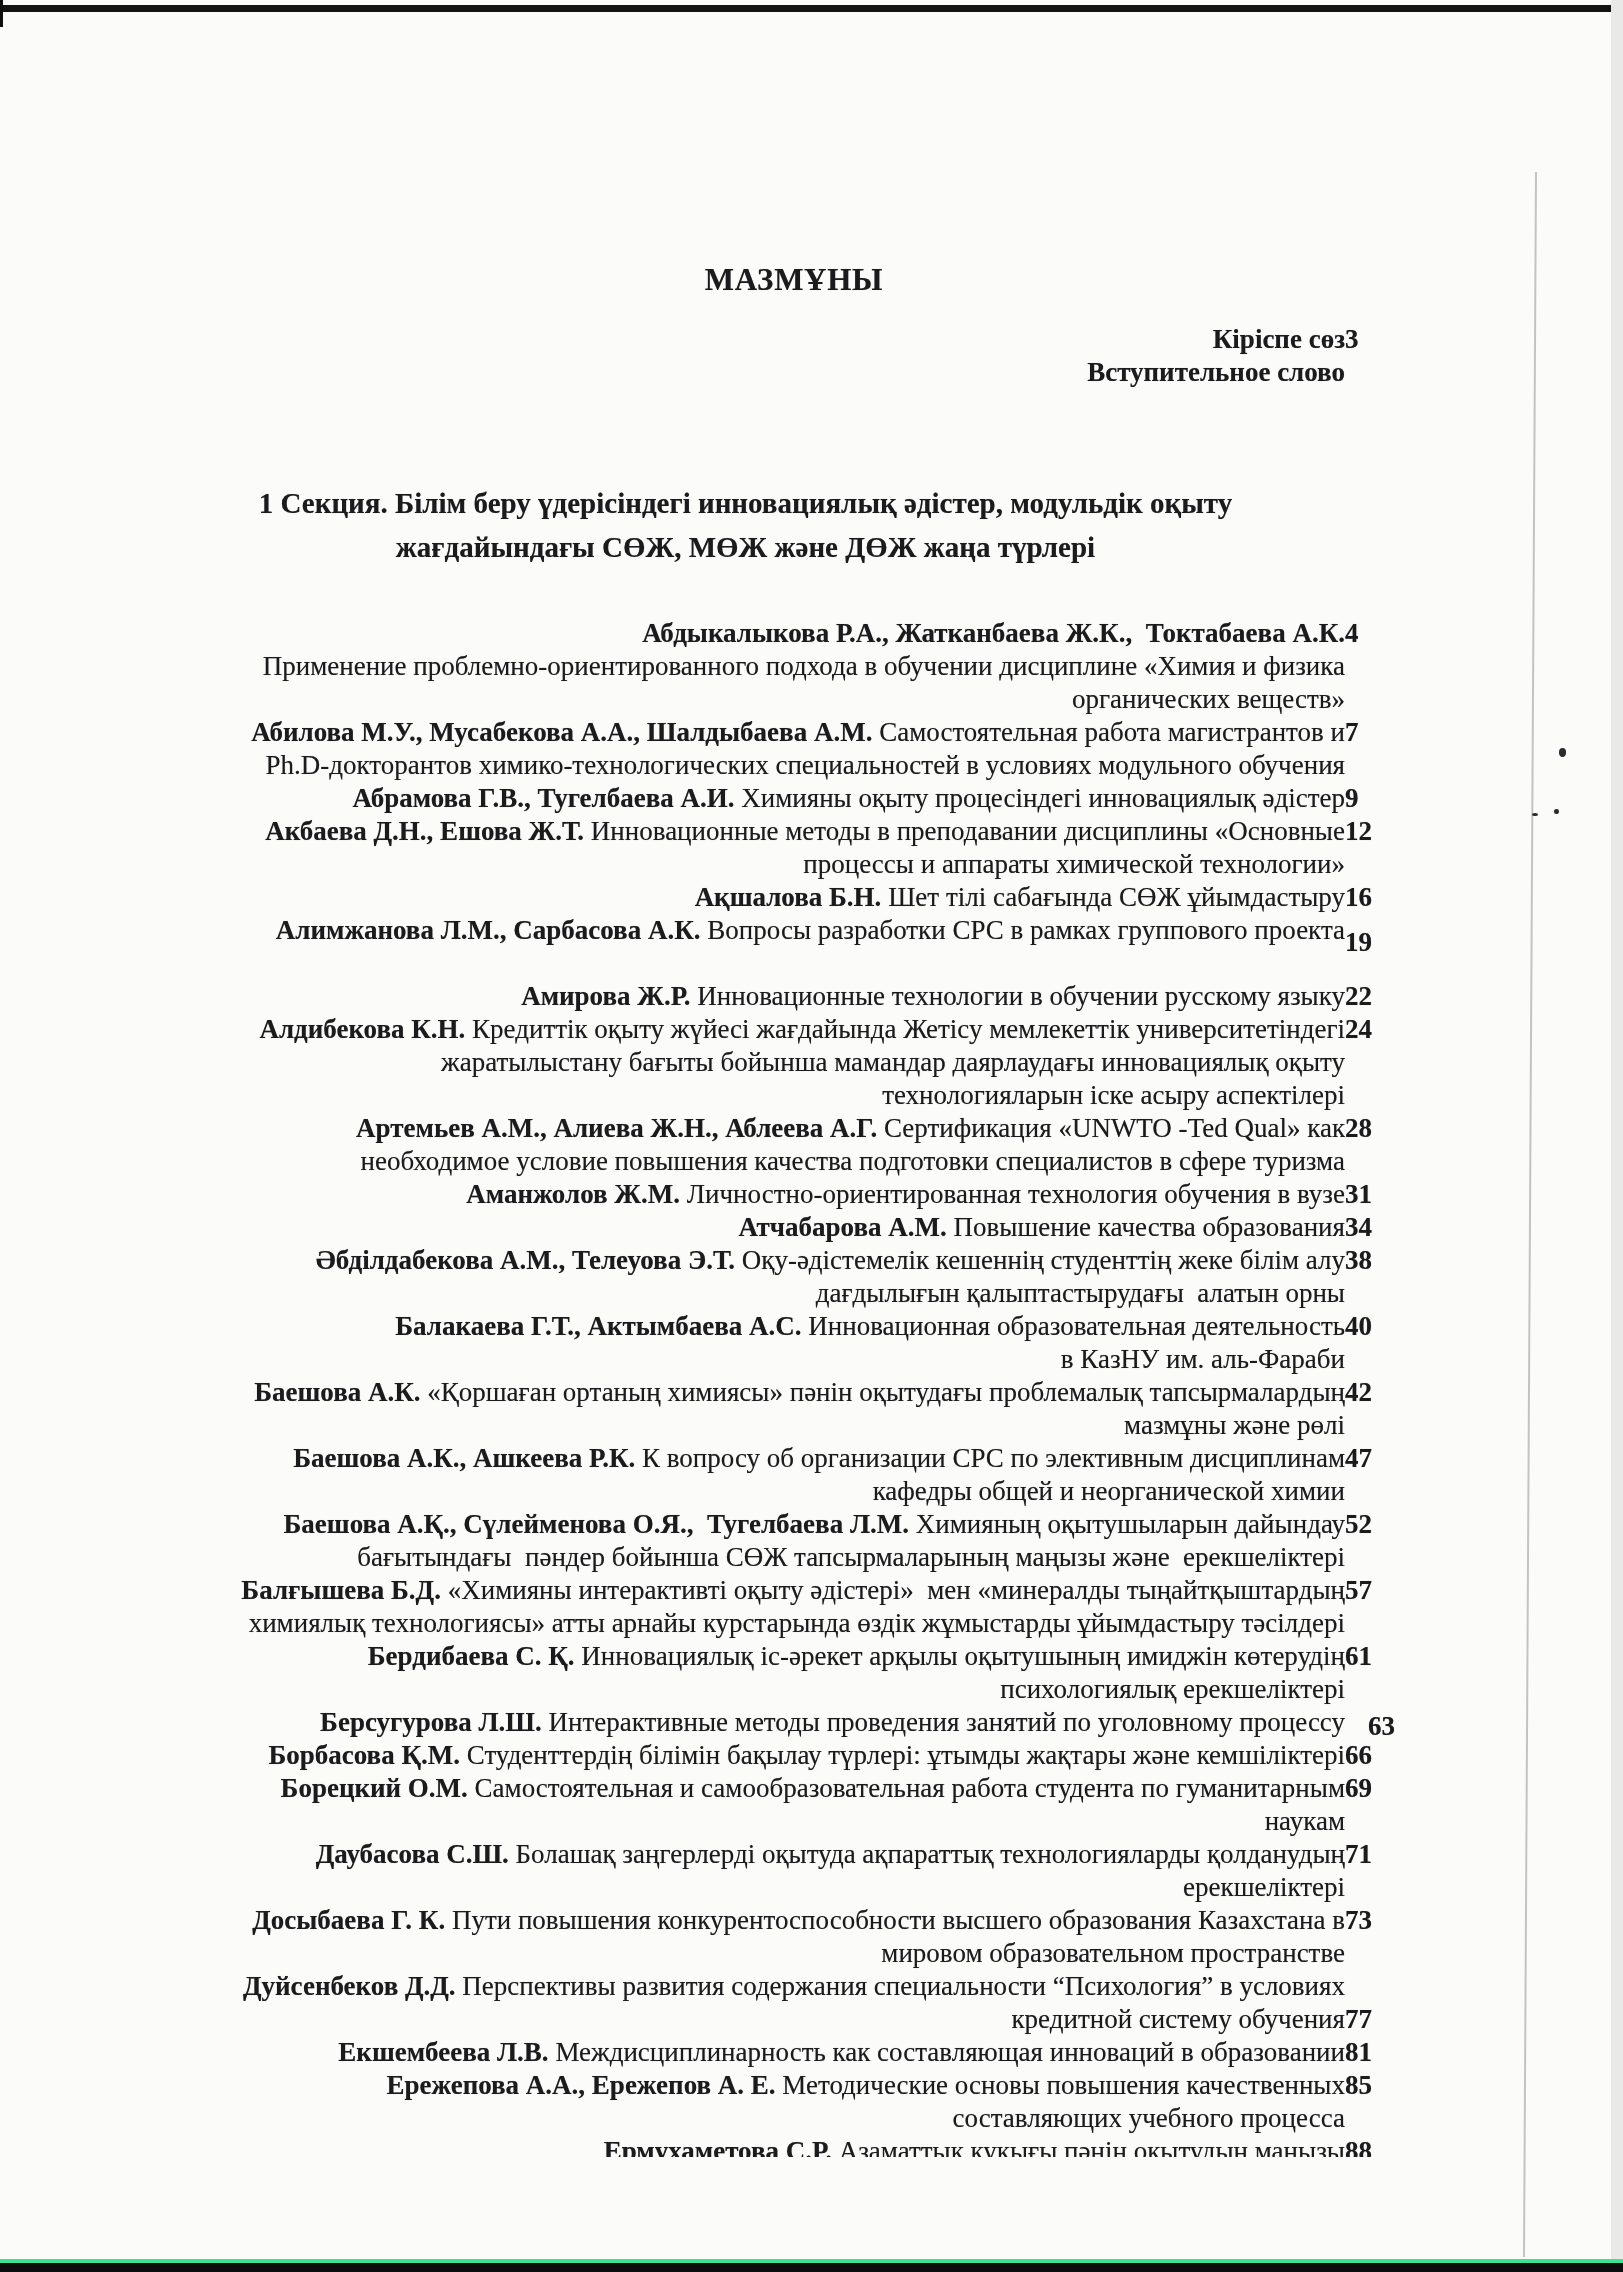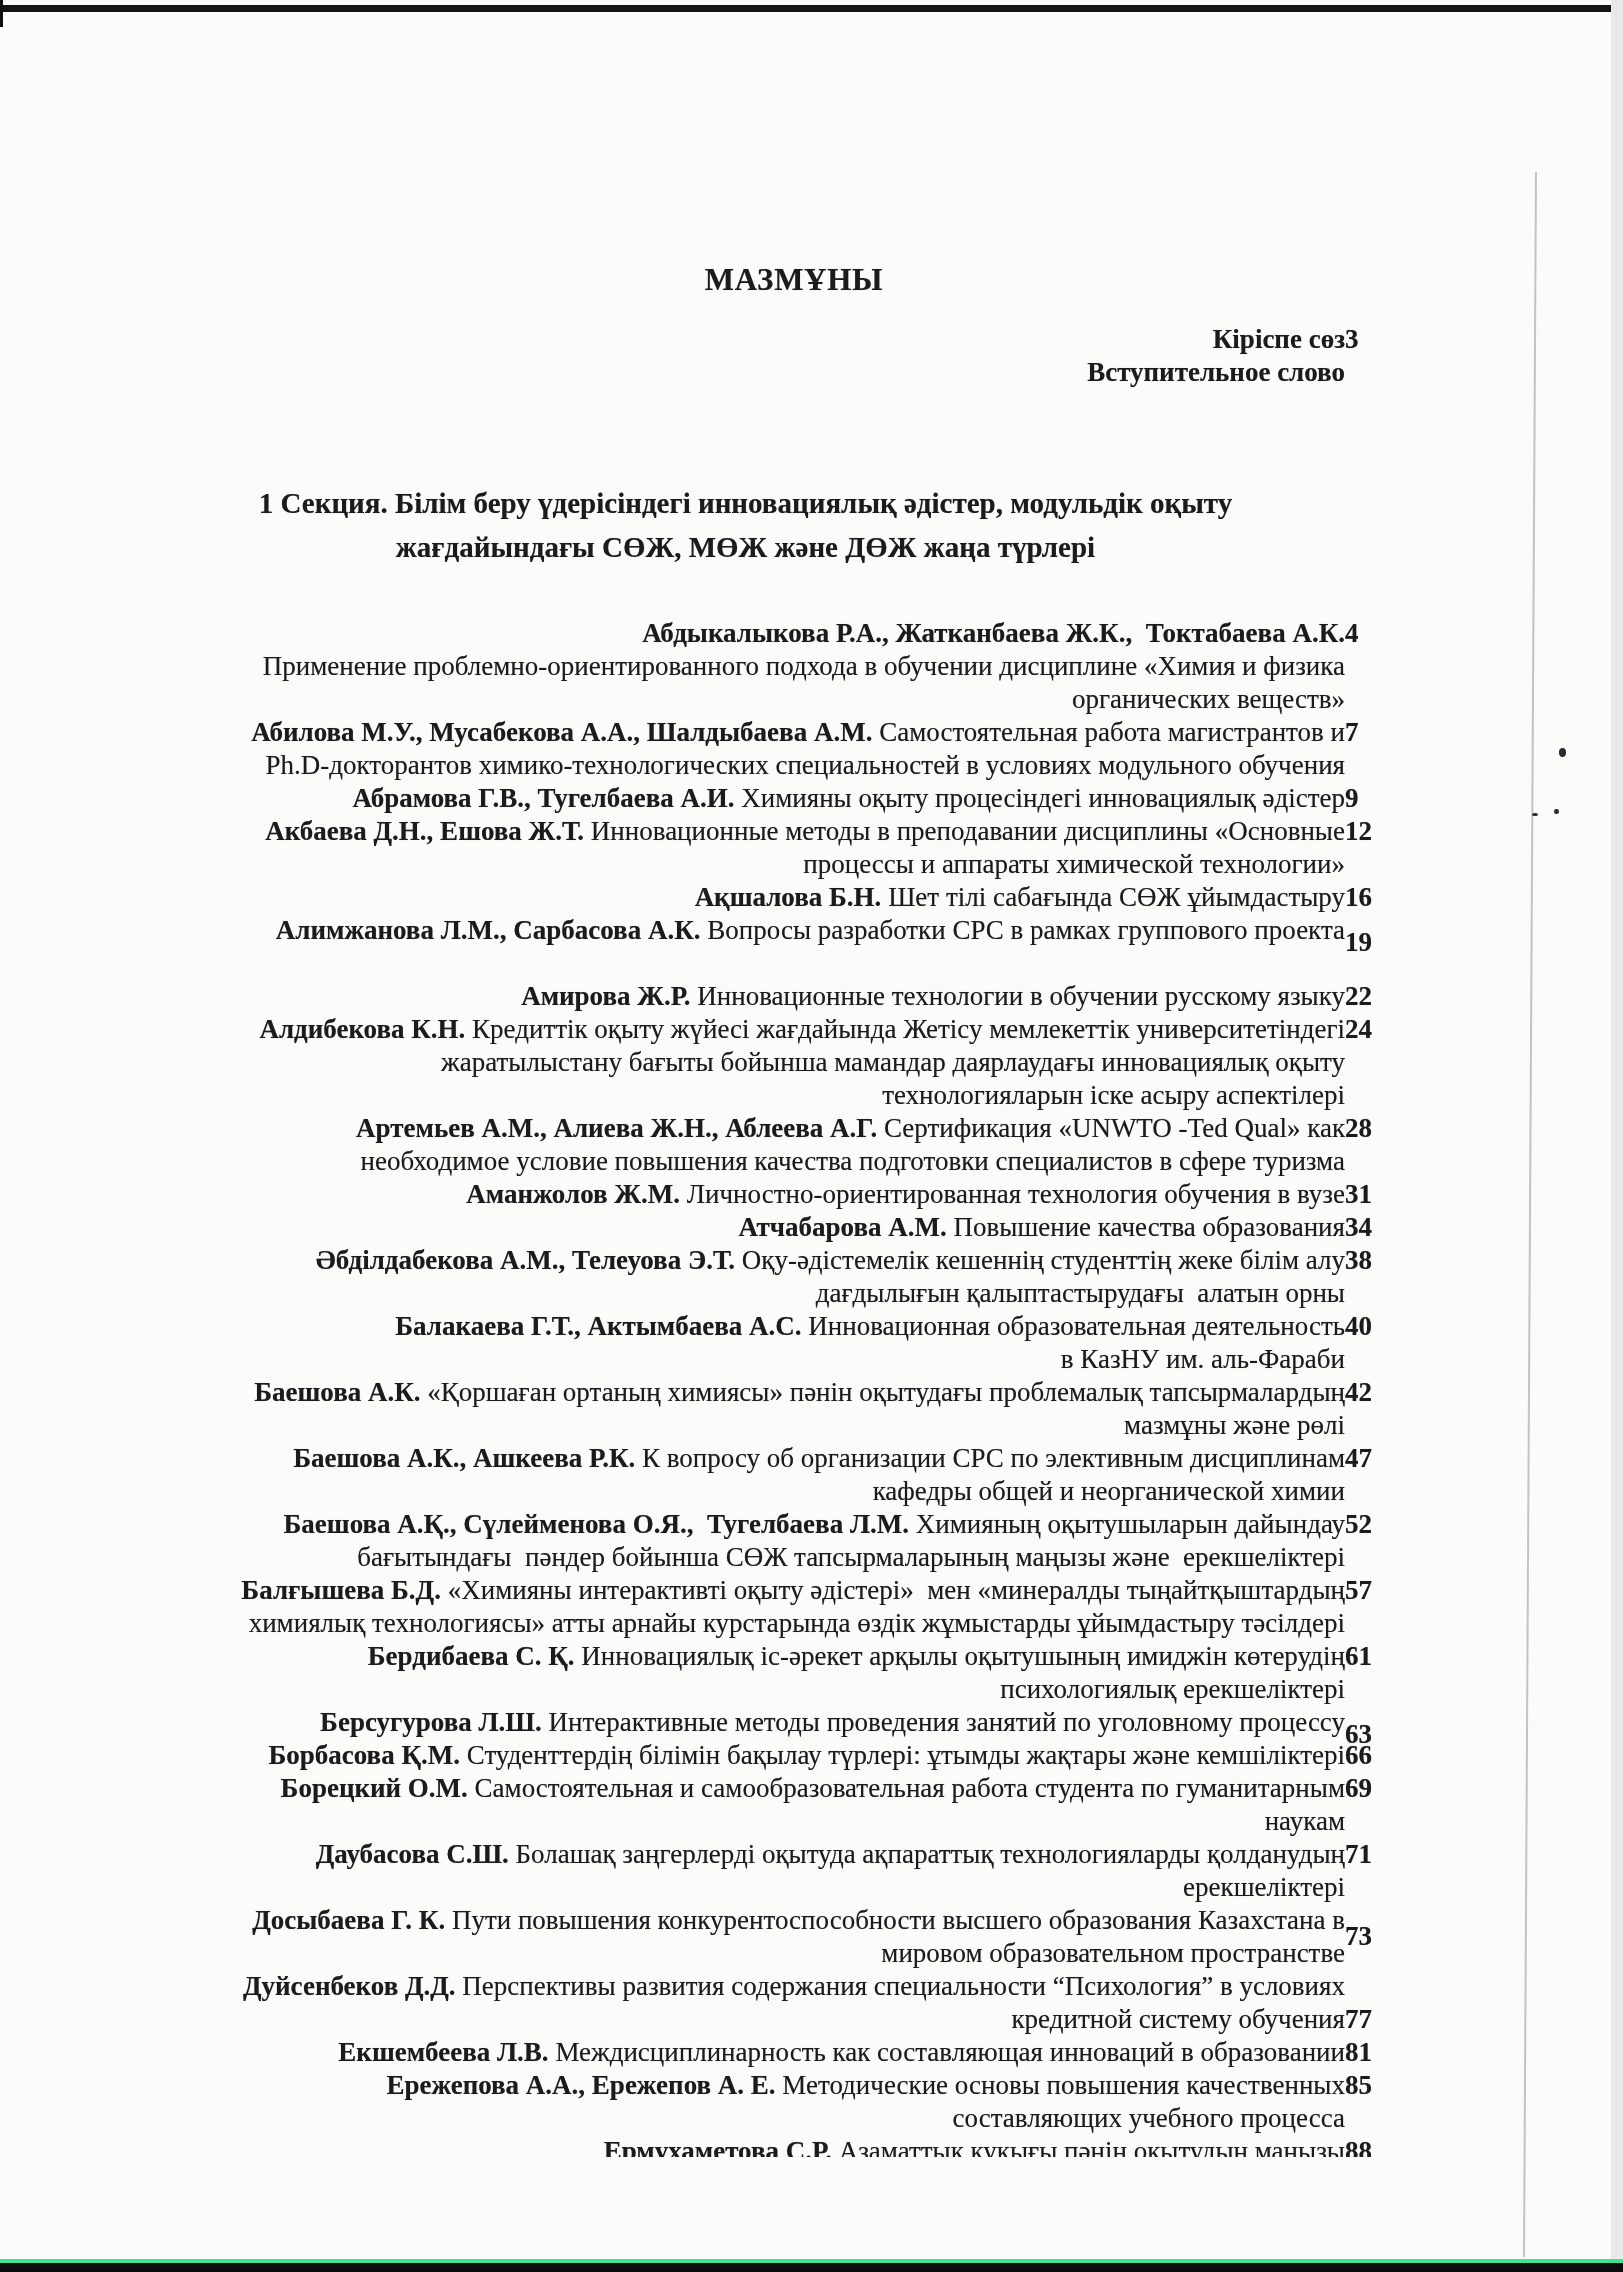--- a/index.html
+++ b/index.html
@@ -219,21 +219,21 @@
         <div class="txt">
           <div class="line"><b>Бердибаева С. Қ.</b><span> Инновациялық іс-әрекет арқылы оқытушының имиджін көтерудің</span></div>
           <div class="line"><span>психологиялық ерекшеліктері</span></div>
         </div>
         <div class="num" style="top: 0px;">61</div>
       </div>
       <div class="row">
         <div class="txt">
           <div class="line"><b>Берсугурова Л.Ш.</b><span> Интерактивные методы проведения занятий по уголовному процессу</span></div>
         </div>
-        <div class="num" style="top: 12px;">63</div>
+        <div class="num" style="top: 4px; margin-left: 23px;">63</div>
       </div>
       <div class="row">
         <div class="txt">
           <div class="line"><b>Борбасова Қ.М.</b><span> Студенттердің білімін бақылау түрлері: ұтымды жақтары және кемшіліктері</span></div>
         </div>
         <div class="num" style="top: 0px;">66</div>
       </div>
       <div class="row">
         <div class="txt">
           <div class="line"><b>Борецкий О.М.</b><span> Самостоятельная и самообразовательная работа студента по гуманитарным</span></div>
@@ -246,21 +246,21 @@
           <div class="line"><b>Даубасова С.Ш.</b><span> Болашақ заңгерлерді оқытуда ақпараттық технологияларды қолданудың</span></div>
           <div class="line"><span>ерекшеліктері</span></div>
         </div>
         <div class="num" style="top: 0px;">71</div>
       </div>
       <div class="row">
         <div class="txt">
           <div class="line"><b>Досыбаева Г. К.</b><span> Пути повышения конкурентоспособности высшего образования Казахстана в</span></div>
           <div class="line"><span>мировом образовательном пространстве</span></div>
         </div>
-        <div class="num" style="top: 0px; margin-top: 16px;">73</div>
+        <div class="num" style="top: 0px;">73</div>
       </div>
       <div class="row">
         <div class="txt">
           <div class="line"><b>Дуйсенбеков Д.Д.</b><span> Перспективы развития содержания специальности “Психология” в условиях</span></div>
           <div class="line"><span>кредитной систему обучения</span></div>
         </div>
         <div class="num" style="top: 33px;">77</div>
       </div>
       <div class="row">
         <div class="txt">

